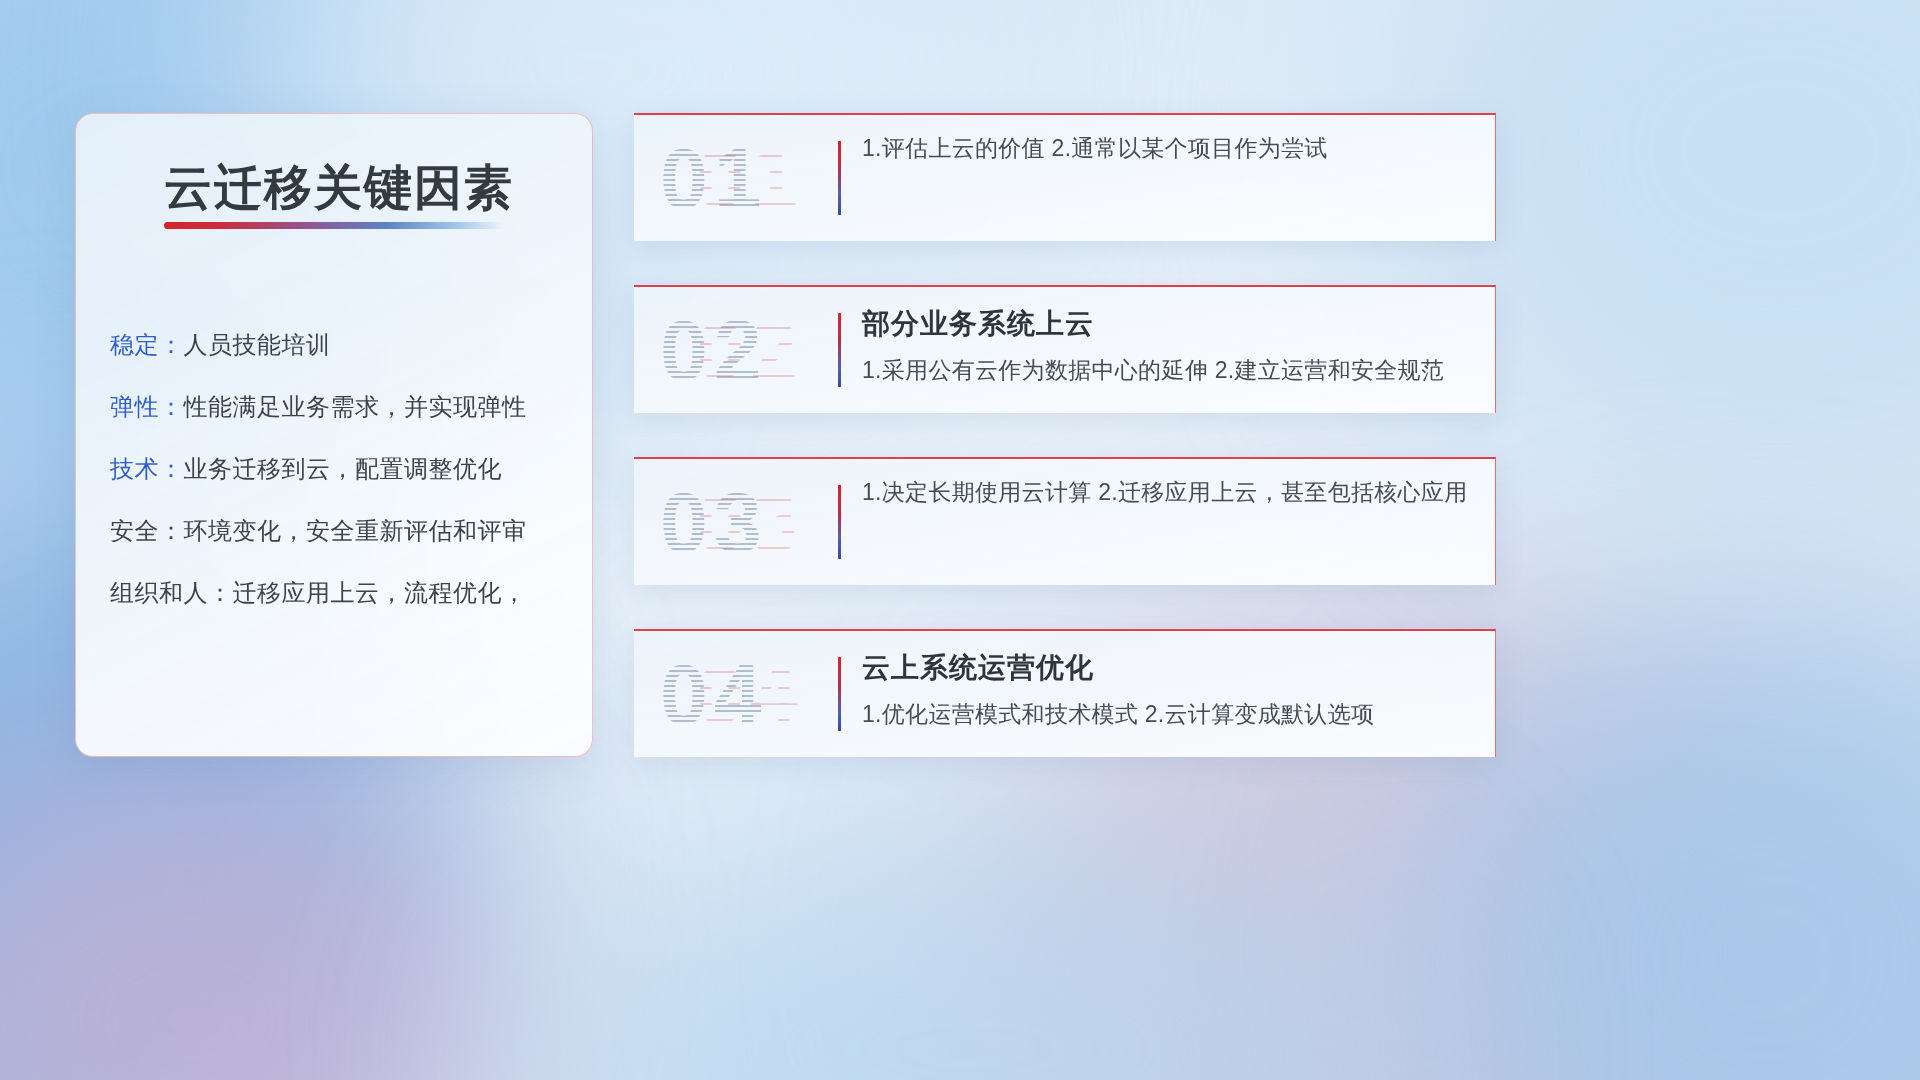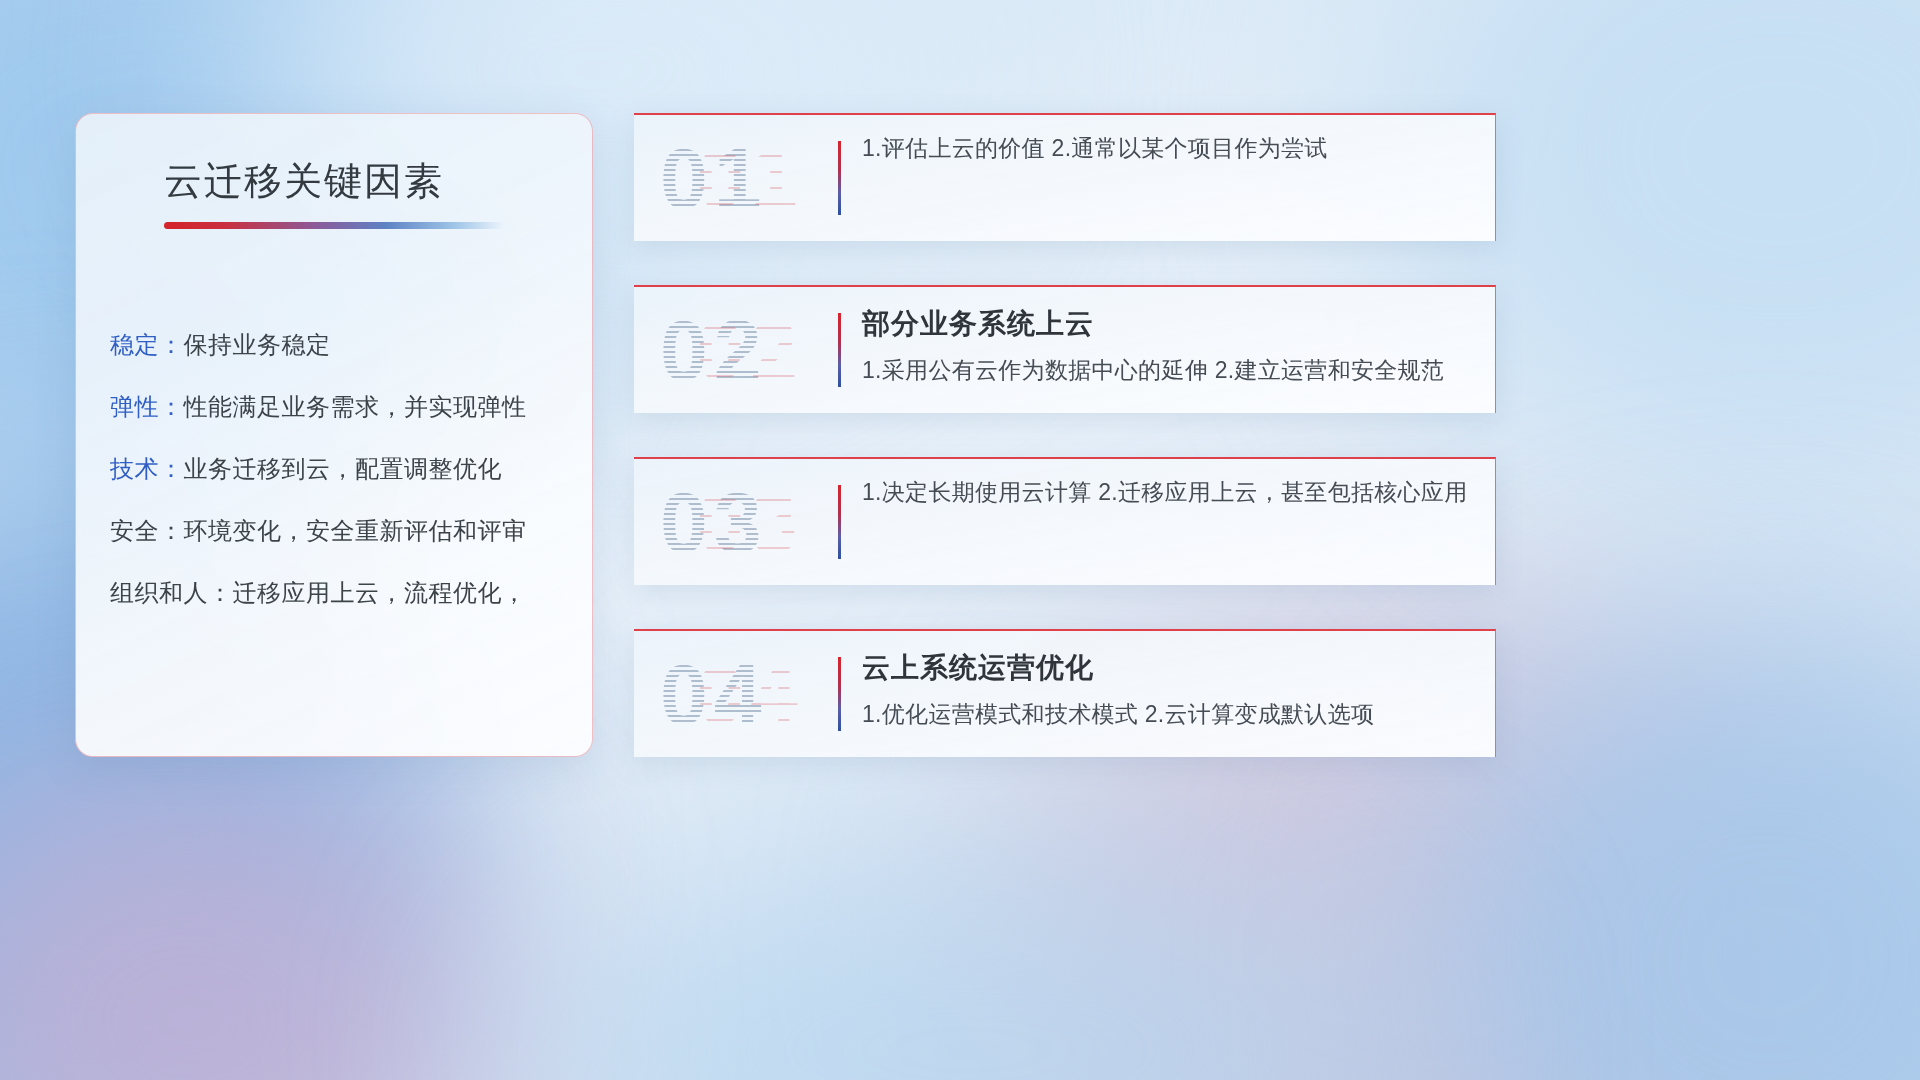--- a/index.html
+++ b/index.html
@@ -26,21 +26,21 @@
   .left-card{
     position:absolute;left:75px;top:113px;width:516px;height:642px;
     border-radius:18px;
     background:linear-gradient(155deg,rgba(233,242,250,.92) 0%,rgba(240,246,252,.90) 35%,rgba(250,252,254,.93) 70%,rgba(252,253,255,.95) 100%);
     border:1.5px solid rgba(229,140,150,.55);
     box-shadow:0 10px 40px rgba(90,125,165,.16);
     backdrop-filter:blur(6px);
   }
   .left-title{
     position:absolute;left:88px;top:42px;
-    font-size:38px;font-weight:normal;color:#333a40;letter-spacing:2px;
+    font-size:48px;font-weight:bold;color:#333a40;letter-spacing:2px;
     white-space:nowrap;
   }
   .title-rule{
     position:absolute;left:88px;top:108px;width:340px;height:7px;border-radius:4px;
     background:linear-gradient(90deg,#d4232b 0%,#c9303f 18%,#8a5b9b 45%,#5d82c4 65%,#9dc3e6 85%,rgba(190,215,238,0) 100%);
   }
   .factor-list{position:absolute;left:34px;top:200px;width:460px;}
   .factor{
     font-size:24px;line-height:62px;color:#3c4349;white-space:nowrap;letter-spacing:.5px;
   }
@@ -107,21 +107,21 @@
   <div class="blob b5"></div>
   <div class="blob b6"></div>
   <div class="blob b7"></div>
   <div class="blob b8"></div>
 </div>
 
 <div class="left-card">
   <div class="left-title">云迁移关键因素</div>
   <div class="title-rule"></div>
   <div class="factor-list" id="factor-list">
-      <div class="factor"><span class="lbl-blue">稳定：</span><span>保持业务稳定</span></div>
+      <div class="factor"><span class="lbl-blue">稳定：</span><span>人员技能培训</span></div>
       <div class="factor"><span class="lbl-blue">弹性：</span><span>性能满足业务需求，并实现弹性</span></div>
       <div class="factor"><span class="lbl-blue">技术：</span><span>业务迁移到云，配置调整优化</span></div>
       <div class="factor"><span class="lbl-dark">安全：</span><span>环境变化，安全重新评估和评审</span></div>
       <div class="factor"><span class="lbl-dark">组织和人：</span><span>迁移应用上云，流程优化，</span></div>
     </div>
 </div>
 
 <div class="cards" id="stage-list">
     <div class="card">
       <div class="num-wm">

